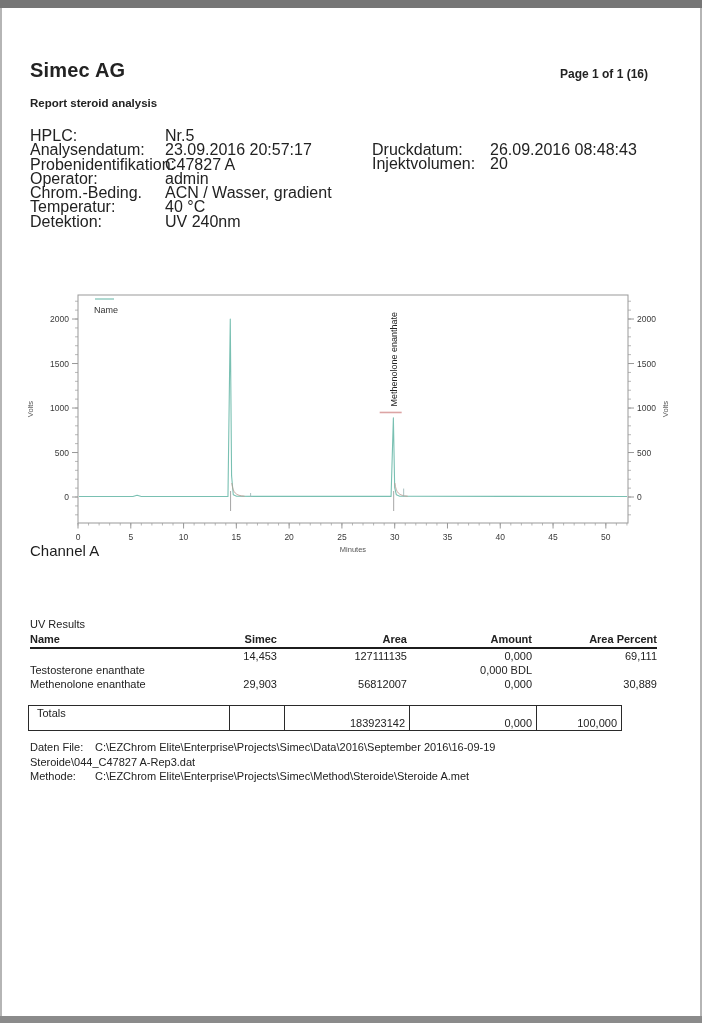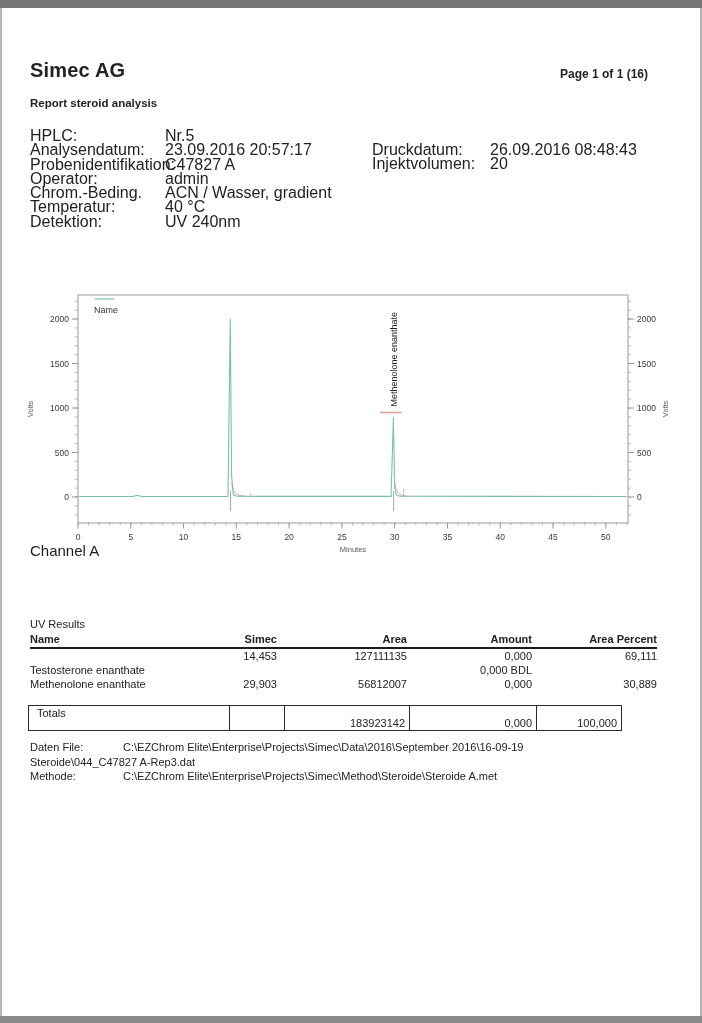--- a/index.html
+++ b/index.html
@@ -35,21 +35,21 @@
   .c-name { text-align:left; }
 
   .totals-box { position:absolute; left:28px; top:705px; width:594px; height:26px;
                 border:1px solid #2a2a2a; display:grid; grid-template-columns:200px 55px 125px 127px 1fr;
                 font-size:11px; }
   .totals-box > div { border-left:1px solid #2a2a2a; position:relative; }
   .totals-box > div:first-child { border-left:none; padding:1px 0 0 8px; }
   .totals-num { position:absolute; right:4px; bottom:1px; }
 
   .footer { position:absolute; left:30px; top:740px; width:572px; font-size:11px; line-height:14.6px; }
-  .flabel { display:inline-block; width:93px; }
+  .flabel { display:inline-block; width:65px; }
 </style>
 </head>
 <body>
 
 <div class="screen">
   <div class="edge-top"></div>
   <div class="edge-bottom"></div>
   <div class="edge-left"></div>
   <div class="edge-right"></div>
 

